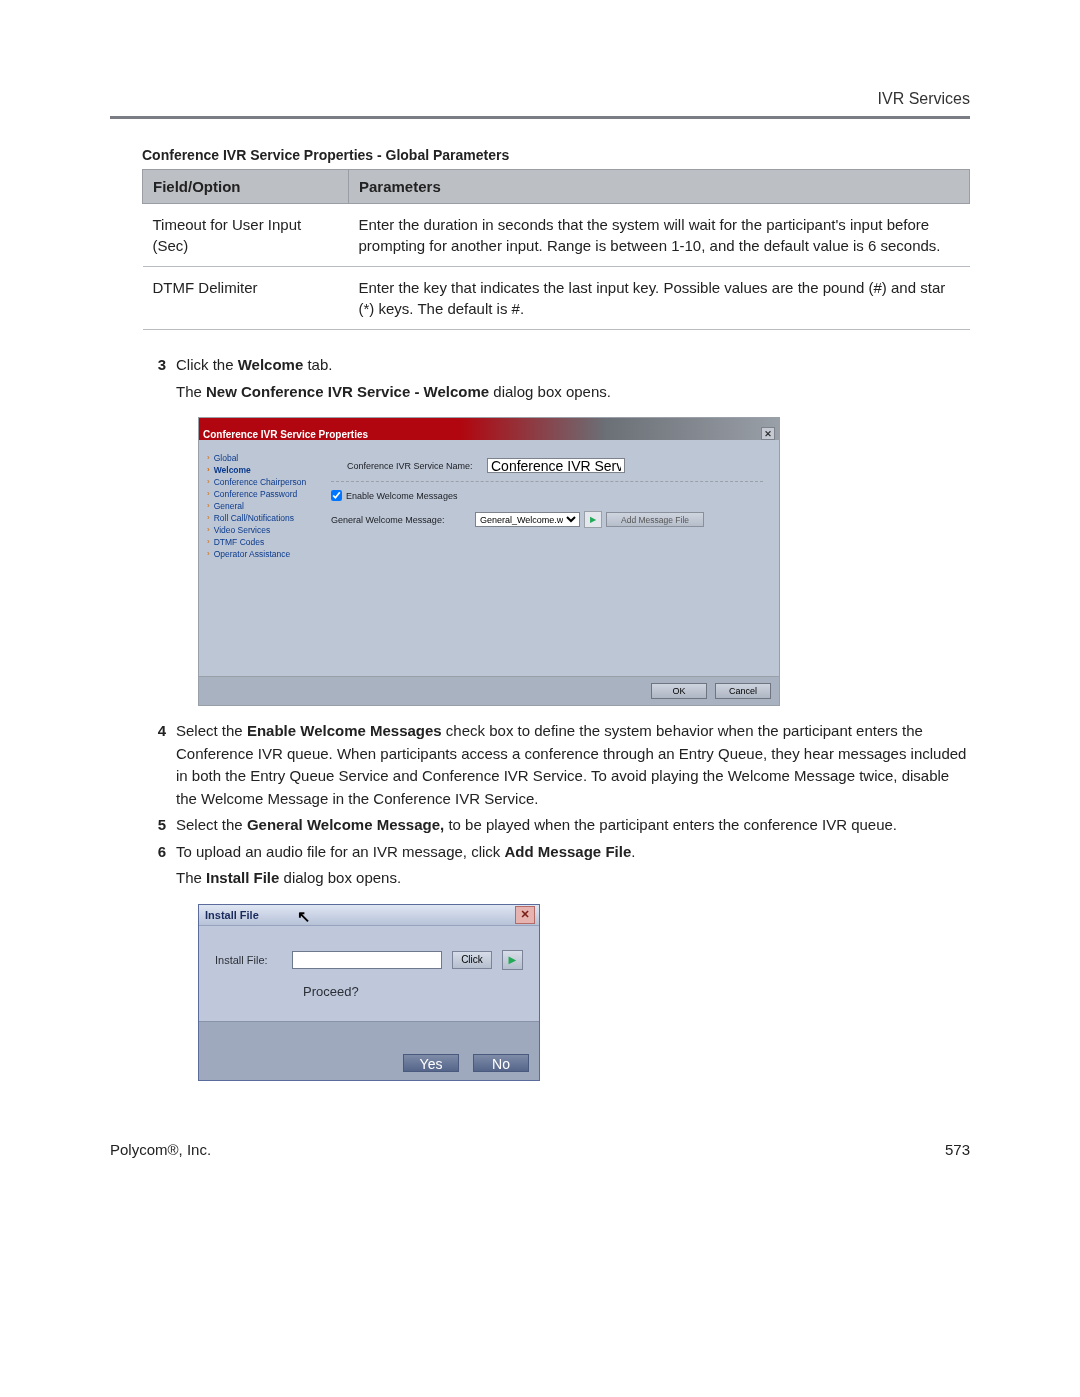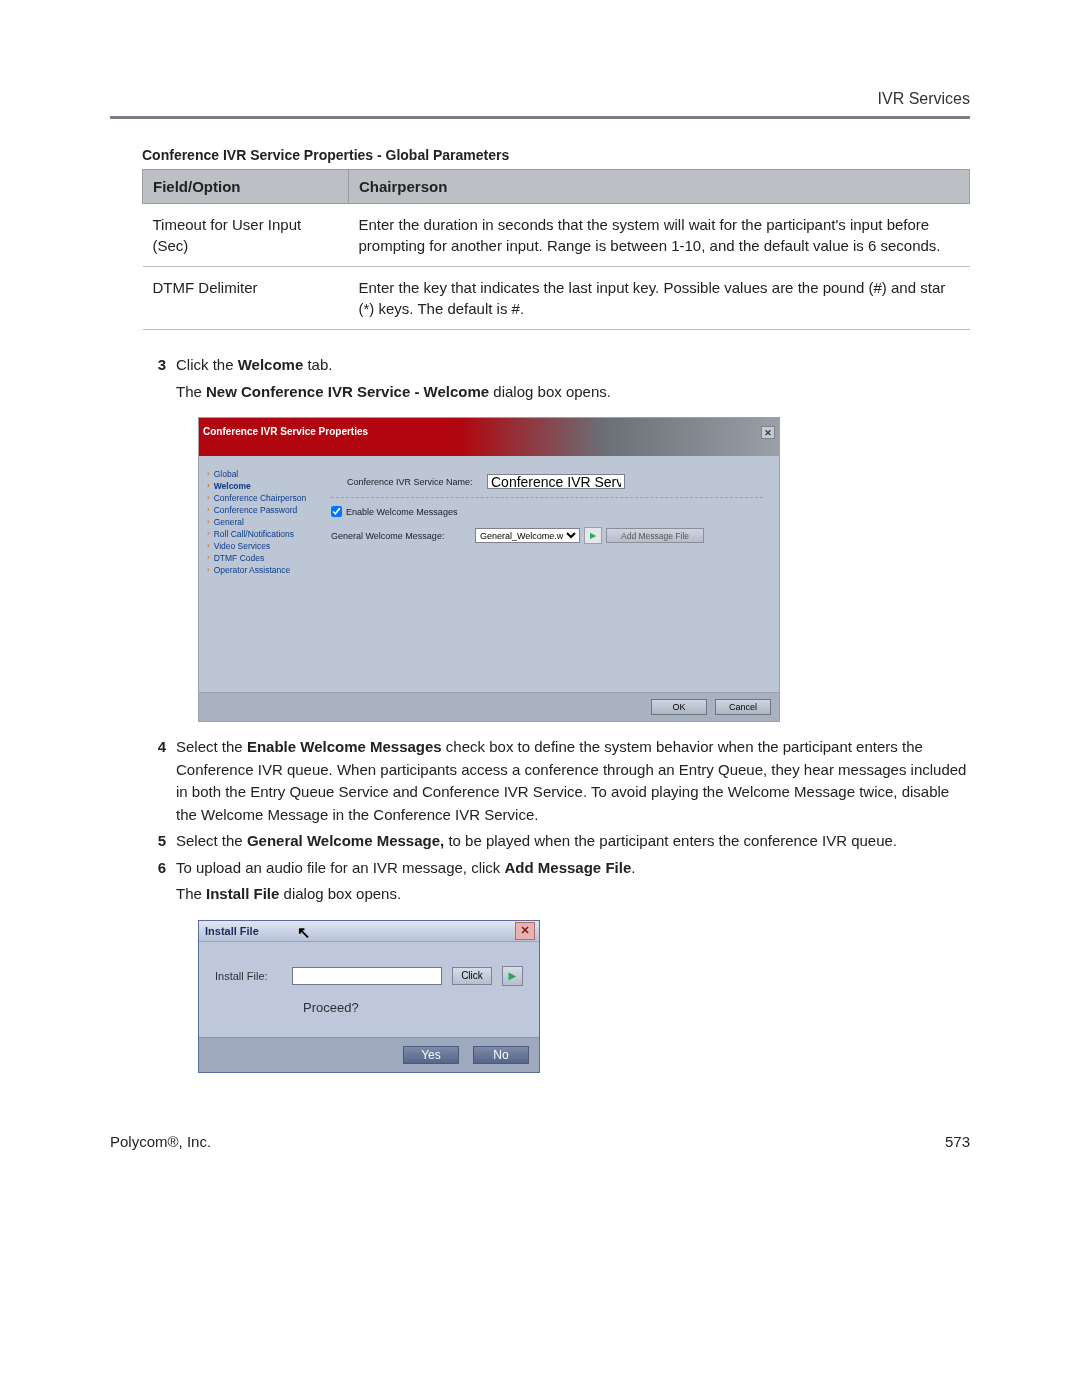--- a/index.html
+++ b/index.html
@@ -86,27 +86,27 @@
     margin: 14px 0 14px 56px;
     width: 580px;
     border: 1px solid #9aa0a8;
     background: #bdc6d5;
     font-size: 9px;
     color: #1a1d22;
     box-shadow: 0 0 0 1px #cfd4db inset;
   }
   .dialog1 .titlebar {
     display: flex;
-    align-items: flex-start;
+    align-items: flex-end;
     background: linear-gradient(90deg, #b1060f 0%, #b1060f 45%, #6b6f76 70%, #9aa0a8 100%);
     color: #fff;
     font-size: 10px;
     font-weight: bold;
     height: 22px;
-    padding: 8px 4px;
+    padding: 0 4px;
   }
   .dialog1 .titlebar .title { flex: 1; }
   .dialog1 .titlebar .close {
     width: 12px; height: 11px;
     background: #c6cbd3;
     color: #333;
     display: flex; align-items: center; justify-content: center;
     font-size: 9px; font-weight: bold;
     border: 1px solid #7d828b;
   }
@@ -289,24 +289,25 @@
     display: flex;
     justify-content: flex-end;
     gap: 14px;
     padding: 8px 10px;
     background: #9fa9be;
     border-top: 1px solid #8892a8;
   }
   .dialog2 .footer button {
     width: 56px;
     height: 18px;
-    font-size: 12px;
+    font-size: 14px;
     color: #fff;
     border: 1px solid #4a5a7e;
     background: linear-gradient(#7e8ca8, #55658a);
+    margin-top: 24px;
   }
 
   .page-footer {
     display: flex;
     justify-content: space-between;
     margin-top: 60px;
     font-size: 15px;
   }
 </style>
 </head>
@@ -316,21 +317,21 @@
 
   <div class="header-right">IVR Services</div>
   <hr class="header-rule">
 
   <div class="table-caption">Conference IVR Service Properties - Global Parameters</div>
 
   <table class="params">
     <thead>
       <tr>
         <th>Field/Option</th>
-        <th>Chairperson</th>
+        <th>Parameters</th>
       </tr>
     </thead>
     <tbody>
       <tr>
         <td>Timeout for User Input (Sec)</td>
         <td>Enter the duration in seconds that the system will wait for the participant's input before prompting for another input. Range is between 1-10, and the default value is 6 seconds.</td>
       </tr>
       <tr>
         <td>DTMF Delimiter</td>
         <td>Enter the key that indicates the last input key. Possible values are the pound (#) and star (*) keys. The default is #.</td>

